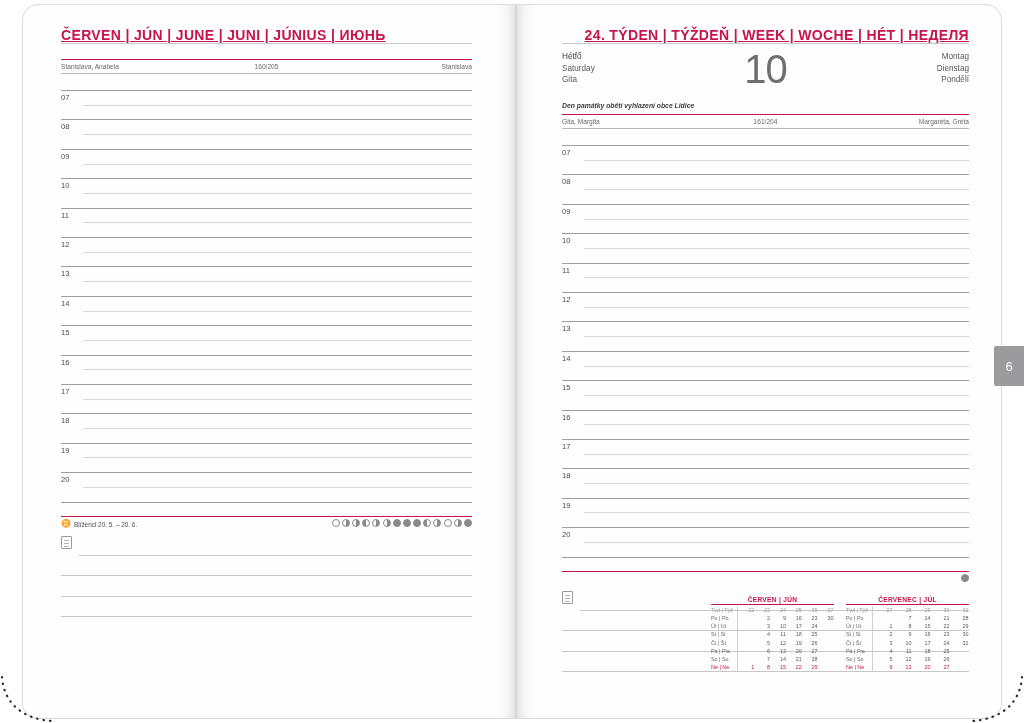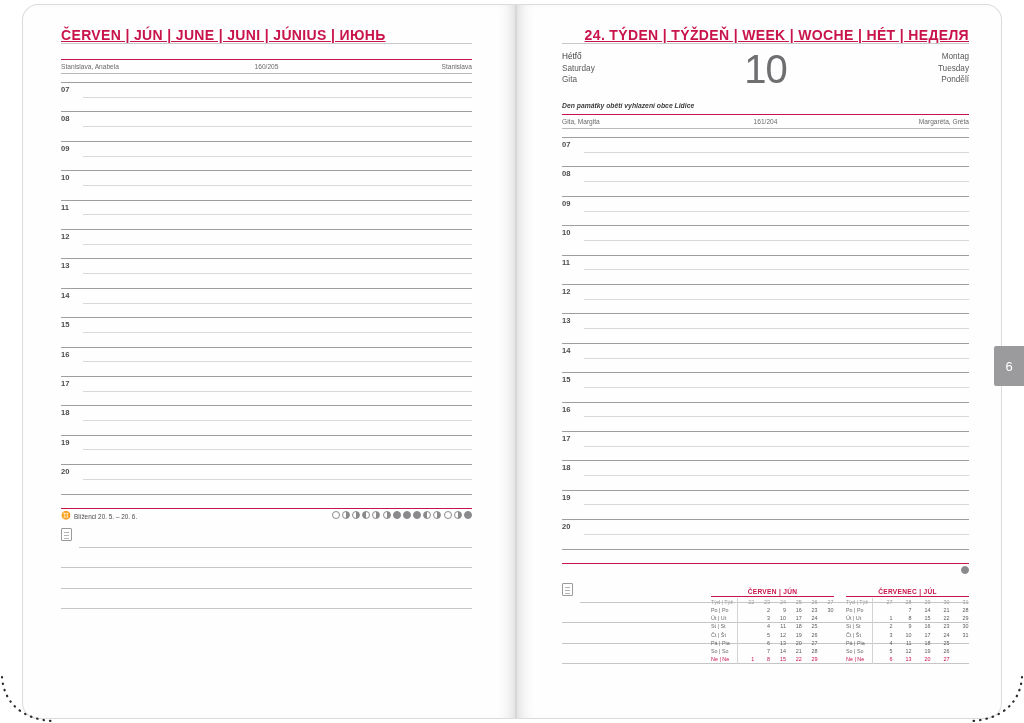--- a/index.html
+++ b/index.html
@@ -131,21 +131,21 @@
     color: #6a6a6c;
     padding-top: 3px;
   }
   .names-row .left   { position: absolute; left: 0; top: 3px; }
   .names-row .center { position: absolute; left: 0; right: 0; top: 3px; text-align: center; }
   .names-row .right  { position: absolute; right: 0; top: 3px; }
 
   .rule-grey { height: 1px; background: #b9b9b9; }
 
   
-  .hours { margin-top: 8px; font-weight: bold; }
+  .hours { margin-top: 16px; }
   .hour-block { position: relative; height: 29.4px; }
   .hour-label {
     position: absolute;
     left: 0; top: 3px;
     font-size: 7.6px;
     color: #4c4c4e;
   }
   .h-line {
     position: absolute;
     left: 0; right: 0;
@@ -428,21 +428,21 @@
 
       <div class="day-head">
         <div class="day-names">
           <div class="first">Hétfő</div>
           <div>Saturday</div>
           <div>Gita</div>
         </div>
         <div class="day-number">10</div>
         <div class="day-names-right">
           <div>Montag</div>
-          <div>Tuesday</div>
+          <div>Dienstag</div>
           <div>Pondělí</div>
         </div>
       </div>
 
       <div class="holiday">Den památky obětí vyhlazení obce Lidice</div>
       <div class="rule-red"></div>
 
       <div class="names-row">
         <div class="left">Gita, Margita</div>
         <div class="center">161/204</div>

